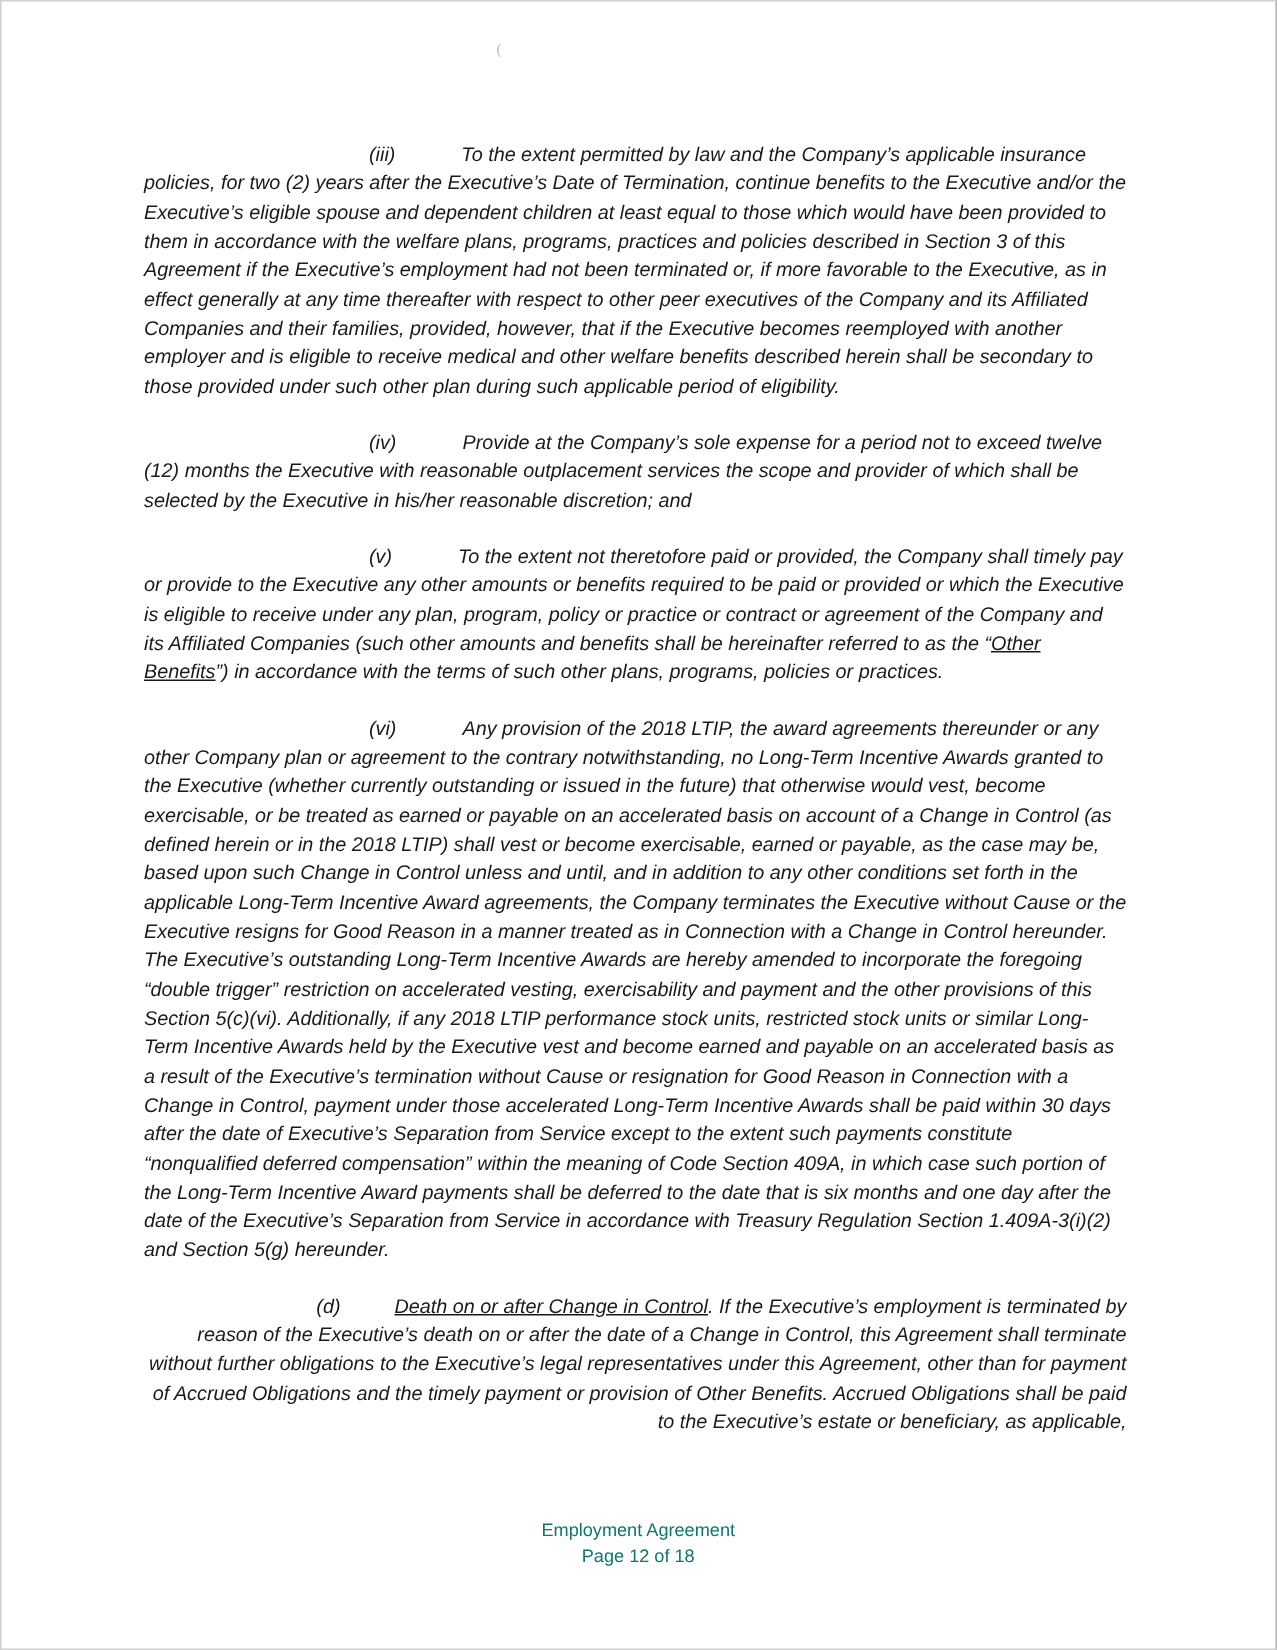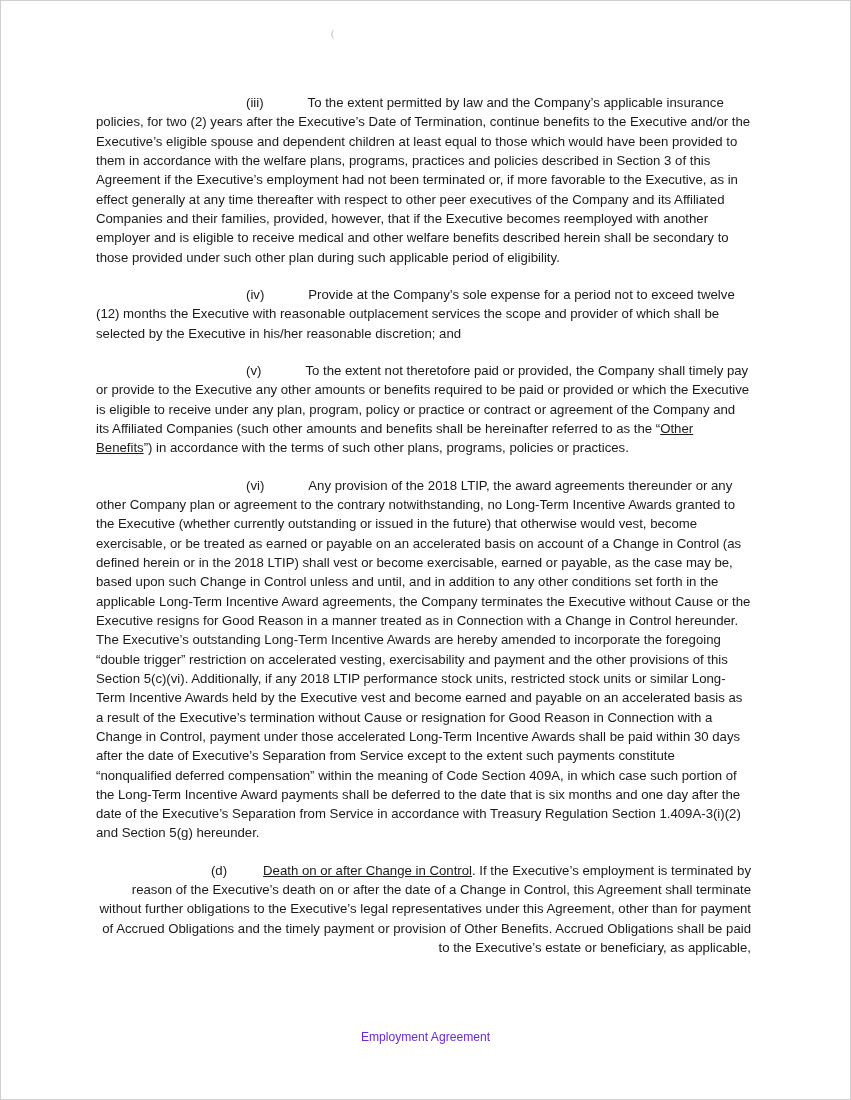--- a/index.html
+++ b/index.html
@@ -22,20 +22,21 @@
     left: 95px;
     top: 92px;
     width: 655px;
   }
   .doc-text {
     font-family: "Liberation Sans", sans-serif;
     font-size: 13.2px;
     line-height: 1.47;
     color: #1a1a1a;
     text-align: left;
+    font-style: italic;
   }
   p.para {
     margin: 0 0 18px 0;
     font-family: "Liberation Sans", sans-serif;
     font-size: 13.2px;
     line-height: 1.465;
     color: #1a1a1a;
   }
   p.para:last-child {
     margin-bottom: 0;
@@ -62,21 +63,21 @@
   }
   .footer {
     position: absolute;
     left: 0;
     right: 0;
     bottom: 52px;
     text-align: center;
     font-family: "Liberation Sans", sans-serif;
     font-size: 12.1px;
     line-height: 1.45;
-    color: #6d28d9;
+    color: #0f766e;
   }
   .footer div {
     display: block;
   }
   .speck {
     position: absolute;
     left: 330px;
     top: 28px;
     width: 5px;
     height: 7px;
@@ -112,15 +113,16 @@
     </p>
 
     <p class="para">
       <span class="indent-marker-d"></span><span>(d)</span><span class="label-gap-sm"></span><span class="underline">Death on or after Change in Control</span><span>.  If the Executive’s employment is terminated by reason of the Executive’s death on or after the date of a Change in Control, this Agreement shall terminate without further obligations to the Executive’s legal representatives under this Agreement, other than for payment of Accrued Obligations and the timely payment or provision of Other Benefits.  Accrued Obligations shall be paid to the Executive’s estate or beneficiary, as applicable,</span>
     </p>
 
   </div>
 
   <div class="footer">
     <div>Employment Agreement</div>
+    <div>Page 12 of 18</div>
   </div>
 
 </div>
 
 </body></html>

